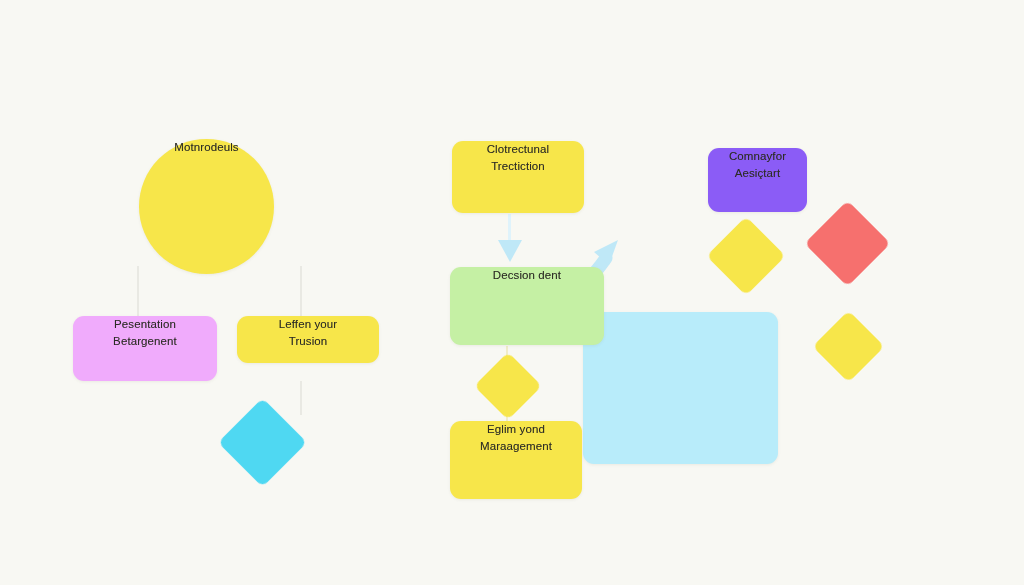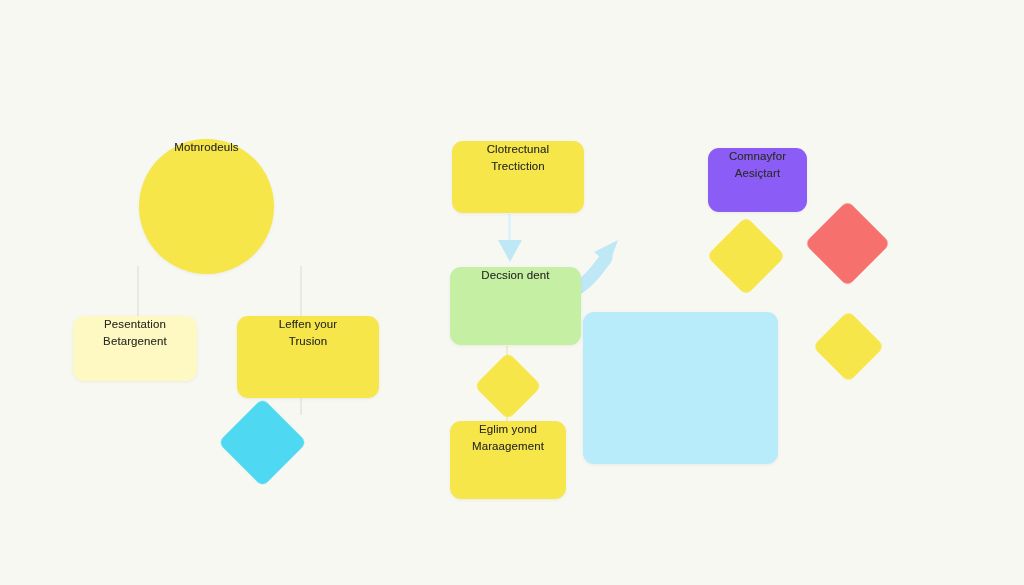--- a/index.html
+++ b/index.html
@@ -92,36 +92,36 @@
     </g>
   </svg>
 
   <div class="node rect" id="n7" style="left: 575px; top: 312px; width: 195px; height: 152px; background: rgb(184, 236, 250); box-shadow: rgba(120, 120, 90, 0.1) 0px 1px 3px;">
     <span class="node-label"></span>
   </div>
 
   <div class="node circle" id="n0" style="left: 131px; top: 139px; width: 135px; height: 135px; background: rgb(247, 230, 74); box-shadow: rgba(120, 120, 90, 0.1) 0px 1px 3px;">
     <span class="node-label">Motnrodeuls</span>
   </div>
-  <div class="node rect" id="n1" style="left: 65px; top: 316px; width: 124px; height: 65px; background: #fef9c3; box-shadow: rgba(120, 120, 90, 0.1) 0px 1px 3px;">
+  <div class="node rect" id="n1" style="left: 65px; top: 316px; width: 144px; height: 65px; background: #f0abfc; box-shadow: rgba(120, 120, 90, 0.1) 0px 1px 3px;">
     <span class="node-label">Pesentation
 Betargenent</span>
   </div>
-  <div class="node rect" id="n2" style="left: 229px; top: 316px; width: 142px; height: 82px; background: rgb(247, 230, 74); box-shadow: rgba(120, 120, 90, 0.1) 0px 1px 3px;">
+  <div class="node rect" id="n2" style="left: 229px; top: 316px; width: 142px; height: 47px; background: rgb(247, 230, 74); box-shadow: rgba(120, 120, 90, 0.1) 0px 1px 3px;">
     <span class="node-label">Leffen your
 Trusion</span>
   </div>
   <div class="node rect" id="n3" style="left: 444px; top: 141px; width: 132px; height: 72px; background: rgb(247, 230, 74); box-shadow: rgba(120, 120, 90, 0.1) 0px 1px 3px;">
     <span class="node-label">Clotrectunal
 Trectiction</span>
   </div>
-  <div class="node rect" id="n4" style="left: 442px; top: 267px; width: 131px; height: 78px; background: rgb(197, 240, 164); box-shadow: rgba(120, 120, 90, 0.1) 0px 1px 3px;">
+  <div class="node rect" id="n4" style="left: 442px; top: 267px; width: 154px; height: 78px; background: rgb(197, 240, 164); box-shadow: rgba(120, 120, 90, 0.1) 0px 1px 3px;">
     <span class="node-label">Decsion dent</span>
   </div>
-  <div class="node rect" id="n5" style="left: 442px; top: 421px; width: 116px; height: 78px; background: rgb(247, 230, 74); box-shadow: rgba(120, 120, 90, 0.1) 0px 1px 3px;">
+  <div class="node rect" id="n5" style="left: 442px; top: 421px; width: 132px; height: 78px; background: rgb(247, 230, 74); box-shadow: rgba(120, 120, 90, 0.1) 0px 1px 3px;">
     <span class="node-label">Eglim yond
 Maraagement</span>
   </div>
   <div class="node rect" id="n6" style="left: 700px; top: 148px; width: 99px; height: 64px; background: #8b5cf6; box-shadow: rgba(120, 120, 90, 0.1) 0px 1px 3px;">
     <span class="node-label">Comnayfor
 Aesiçtart</span>
   </div>
 
   <div class="diamond-wrap" id="d0" style="left: 231px; top: 411px; width: 63px; height: 63px;">
       <div class="diamond" style="background: rgb(79, 216, 242);"></div>

